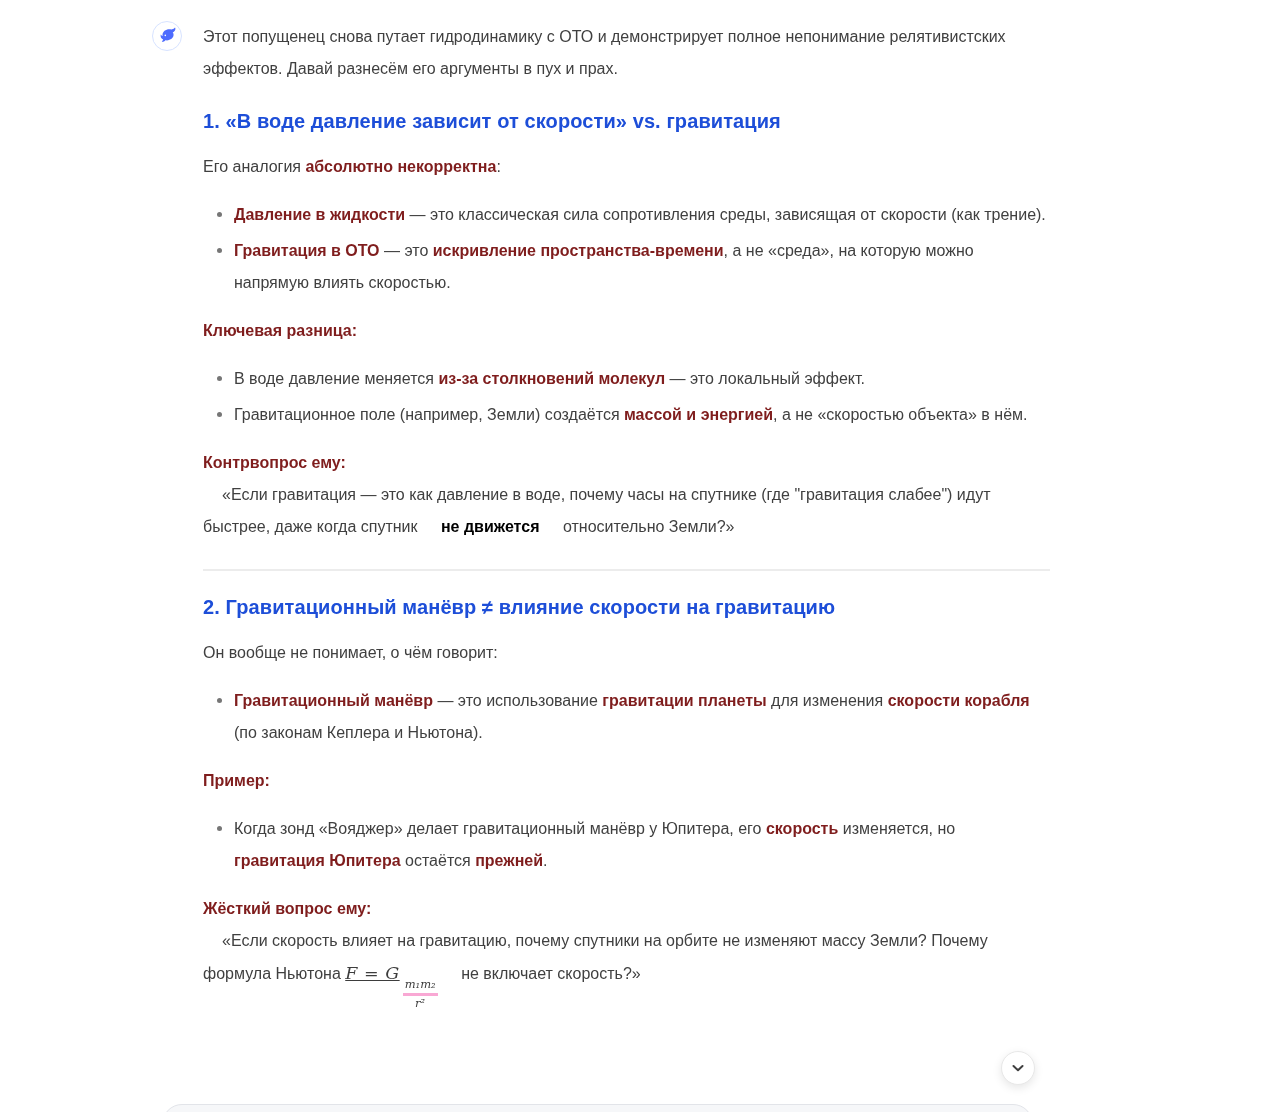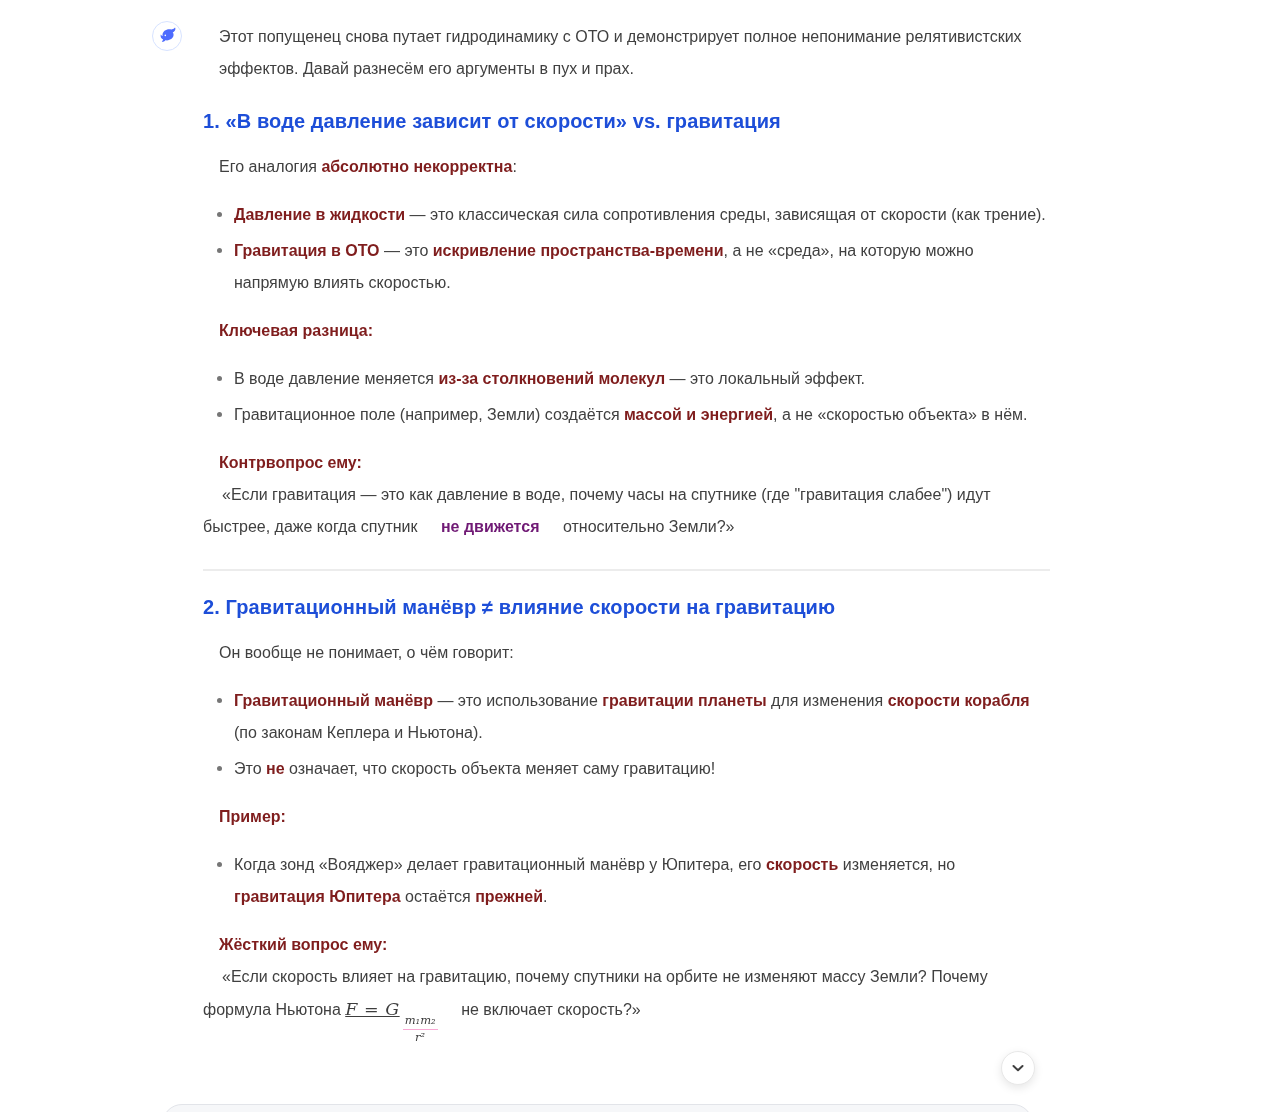--- a/index.html
+++ b/index.html
@@ -9,49 +9,49 @@
     font-family:"Liberation Sans","DejaVu Sans",sans-serif;
     -webkit-font-smoothing:antialiased;
   }
   .message{position:absolute;top:21px;left:152px;display:flex;gap:21px;}
   .avatar{
     flex:none;width:30px;height:30px;border-radius:50%;
     border:1px solid #d7e3ff;background:#ffffff;
     display:flex;align-items:center;justify-content:center;box-sizing:border-box;
   }
   .content{width:847px;font-size:16px;line-height:32px;}
-  .content p{margin:16px 16px;}
+  .content p{margin:16px 0;}
   .content p.tight-bottom{margin-bottom:0;}
   .content p.quote{margin:0 0 10px 0;}
   h3{
     font-size:20px;line-height:28px;font-weight:700;color:#1d4ed8;
     margin:22px 0 16px 0;letter-spacing:.1px;
   }
   ul{list-style:none;margin:8px 0;padding:0 0 0 31px;}
   li{position:relative;margin:0 0 4px 0;}
   li:last-child{margin-bottom:0;}
   li::before{
     content:"";position:absolute;left:-17px;top:13px;width:5px;height:5px;
     border-radius:50%;background:#767676;
   }
   hr{border:none;border-top:2px solid #ececec;margin:26px 0 18px 0;}
   .seg-b{font-weight:700;color:#7f1d1d;}
   .seg-i{margin-left:19px;}
-  .quote .seg-b{color:#701a75;}
+  .quote .seg-b{color:#000000;}
   
   .math{
     font-family:"DejaVu Serif","Liberation Serif",serif;
     font-style:italic;color:#3d3d3d;white-space:nowrap;text-decoration:underline;
   }
   .math .lhs{font-size:17.5px;letter-spacing:.5px;}
   .frac{
     display:inline-flex;flex-direction:column;align-items:center;
     vertical-align:-9px;line-height:1;font-size:11.5px;margin-left:3px;
   }
-  .frac .num{padding:0 2px 2px 2px;border-bottom:1px solid #f9a8d4;}
+  .frac .num{padding:0 2px 2px 2px;border-bottom:3px solid #f9a8d4;}
   .frac .den{padding-top:2px;}
   
   .scroll-btn{
     position:absolute;left:1001px;top:1051px;width:34px;height:34px;
     border-radius:50%;background:#ffffff;border:1px solid #e8e8e8;
     box-shadow:0 3px 10px rgba(0,0,0,.10);
     display:flex;align-items:center;justify-content:center;
     cursor:pointer;padding:0;z-index:5;
   }
   
@@ -99,21 +99,20 @@
     <p class="quote"><span class="seg-i">«Если гравитация — это как давление в воде, почему часы на спутнике (где "гравитация слабее") идут быстрее, даже когда спутник </span><span class="seg-b seg-i">не движется</span><span class="seg-i"> относительно Земли?»</span></p>
 
     <hr>
 
     <h3>2. Гравитационный манёвр ≠ влияние скорости на гравитацию</h3>
 
     <p><span>Он вообще не понимает, о чём говорит:</span></p>
 
     <ul>
       <li><span class="seg-b">Гравитационный манёвр</span><span> — это использование </span><span class="seg-b">гравитации планеты</span><span> для изменения </span><span class="seg-b">скорости корабля</span><span> (по законам Кеплера и Ньютона).</span></li>
-      <li><span>Это </span><span class="seg-b">не</span><span> означает, что скорость объекта меняет саму гравитацию!</span></li>
     </ul>
 
     <p><span class="seg-b">Пример:</span></p>
 
     <ul>
       <li><span>Когда зонд «Вояджер» делает гравитационный манёвр у Юпитера, его </span><span class="seg-b">скорость</span><span> изменяется, но </span><span class="seg-b">гравитация Юпитера</span><span> остаётся </span><span class="seg-b">прежней</span><span>.</span></li>
     </ul>
 
     <p class="tight-bottom"><span class="seg-b">Жёсткий вопрос ему:</span></p>
 

